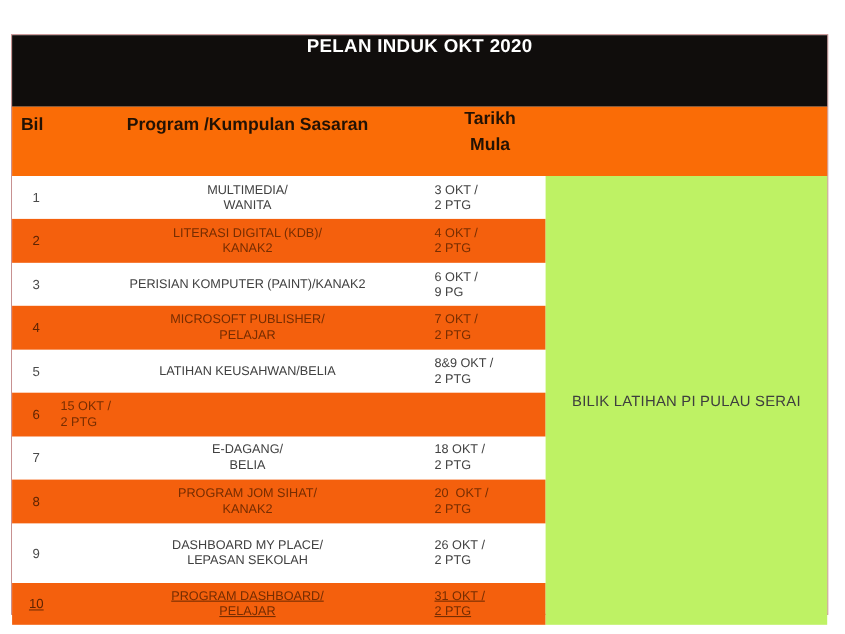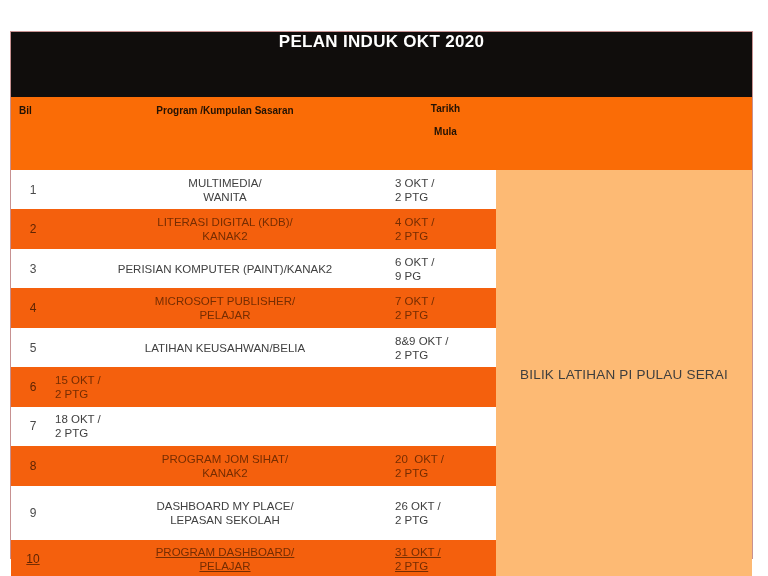--- a/index.html
+++ b/index.html
@@ -34,25 +34,25 @@
     display: flex;
     align-items: flex-start;
     justify-content: center;
     font-size: 17px;
     font-weight: bold;
     letter-spacing: 0.3px;
     padding-bottom: 10px;
     box-sizing: content-box;
   }
   .header-row {
-    height: 73px;
+    height: 63px;
     background: #fa6c06;
     display: flex;
     color: #231204;
-    font-size: 10px;
+    font-size: 16px;
     font-weight: bold;
     box-sizing: border-box;
   }
   .h-bil     { width: 44px;  padding: 8px 0 0 8px; box-sizing: border-box; }
   .h-program { width: 340px; padding-top: 8px; text-align: center; }
   .h-tarikh  { width: 101px; padding-top: 0; text-align: center; line-height: 23px; }
   .h-tempat  { flex: 1;      padding-top: 8px; text-align: center; }
   .table-body {
     position: relative;
     height: 408px;
@@ -95,21 +95,21 @@
   }
   .tempat-cell {
     position: absolute;
     left: 485px;
     top: 0;
     right: 0;
     height: 100%;
     display: flex;
     align-items: center;
     justify-content: center;
-    background: #fdba74;
+    background: #bef264;
     color: #3e3e3e;
     font-size: 13.5px;
     letter-spacing: 0.2px;
     text-align: left;
   }
 </style>
 </head>
 <body>
 
 <div class="slide">
@@ -173,20 +173,24 @@
     <div class="c-tarikh"><div>8&amp;9 OKT /</div><div>2 PTG</div></div>
   </div>
 
   <div class="body-row row-orange">
     <div class="c-bil">6</div>
     <div class="c-tarikh"><div>15 OKT /</div><div>2 PTG</div></div>
   </div>
 
   <div class="body-row row-white">
     <div class="c-bil">7</div>
+    <div class="c-program">
+              <div>E-DAGANG/</div>
+              <div>BELIA</div>
+            </div>
     <div class="c-tarikh"><div>18 OKT /</div><div>2 PTG</div></div>
   </div>
 
   <div class="body-row row-orange">
     <div class="c-bil">8</div>
     <div class="c-program">
               <div>PROGRAM JOM SIHAT/</div>
               <div>KANAK2</div>
             </div>
     <div class="c-tarikh"><div>20  OKT /</div><div>2 PTG</div></div>

